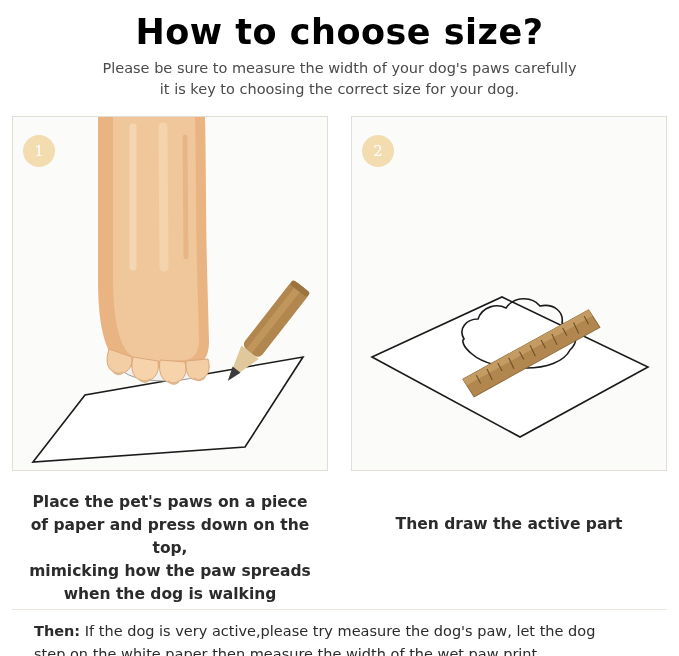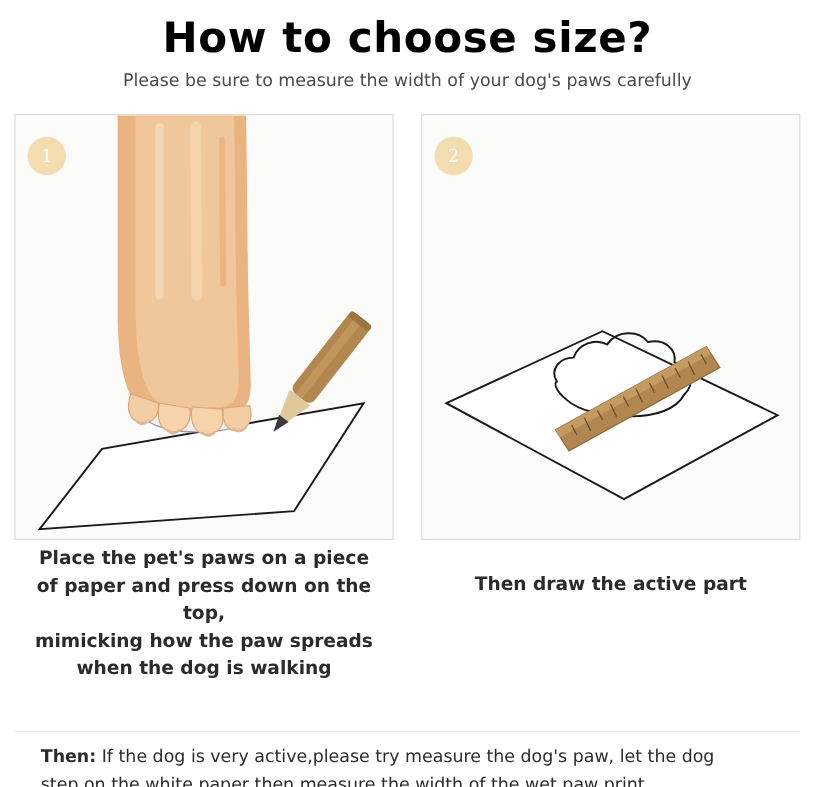--- a/index.html
+++ b/index.html
@@ -76,21 +76,21 @@
     left: 0;
     top: 0;
   }
 
   
   .captions {
     display: flex;
     justify-content: space-between;
     padding: 0 12px;
     box-sizing: border-box;
-    margin-top: 4px;
+    margin-top: 20px;
   }
   .caption {
     width: 316px;
     text-align: center;
     font-size: 15.5px;
     font-weight: bold;
     color: #2b2b2b;
     line-height: 23px;
   }
   .caption.right {
@@ -117,20 +117,21 @@
 </style>
 </head>
 <body>
 
 <div class="page">
 
   <h1 class="title">How to choose size?</h1>
 
   <div class="subtitle">
     <div>Please be sure to measure the width of your dog's paws carefully</div>
+    <div>it is key to choosing the correct size for your dog.</div>
   </div>
 
   <div class="panels">
 
     <div class="panel">
       <div class="step-badge">1</div>
 
       <svg width="316" height="355" viewBox="0 0 316 355">
 
         <polygon points="20,345 72,278 290,240 232,330" fill="#ffffff" stroke="#1a1a1a" stroke-width="1.6"></polygon>

